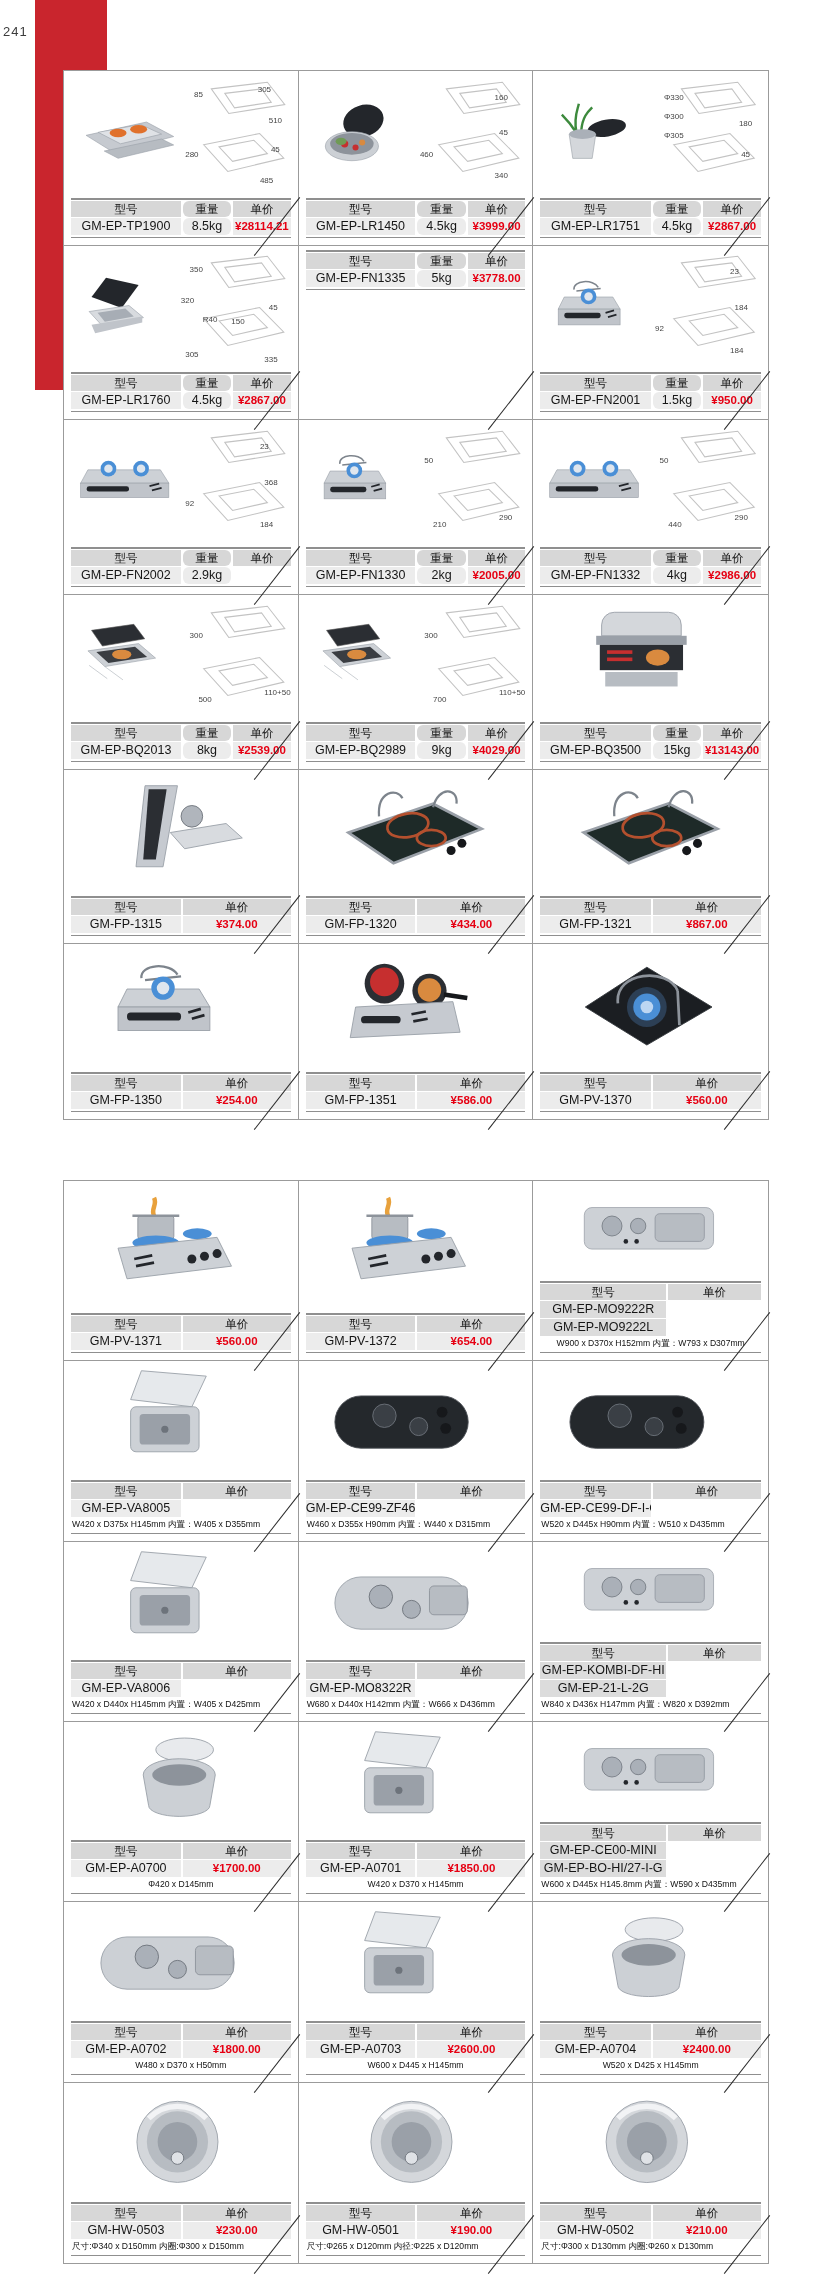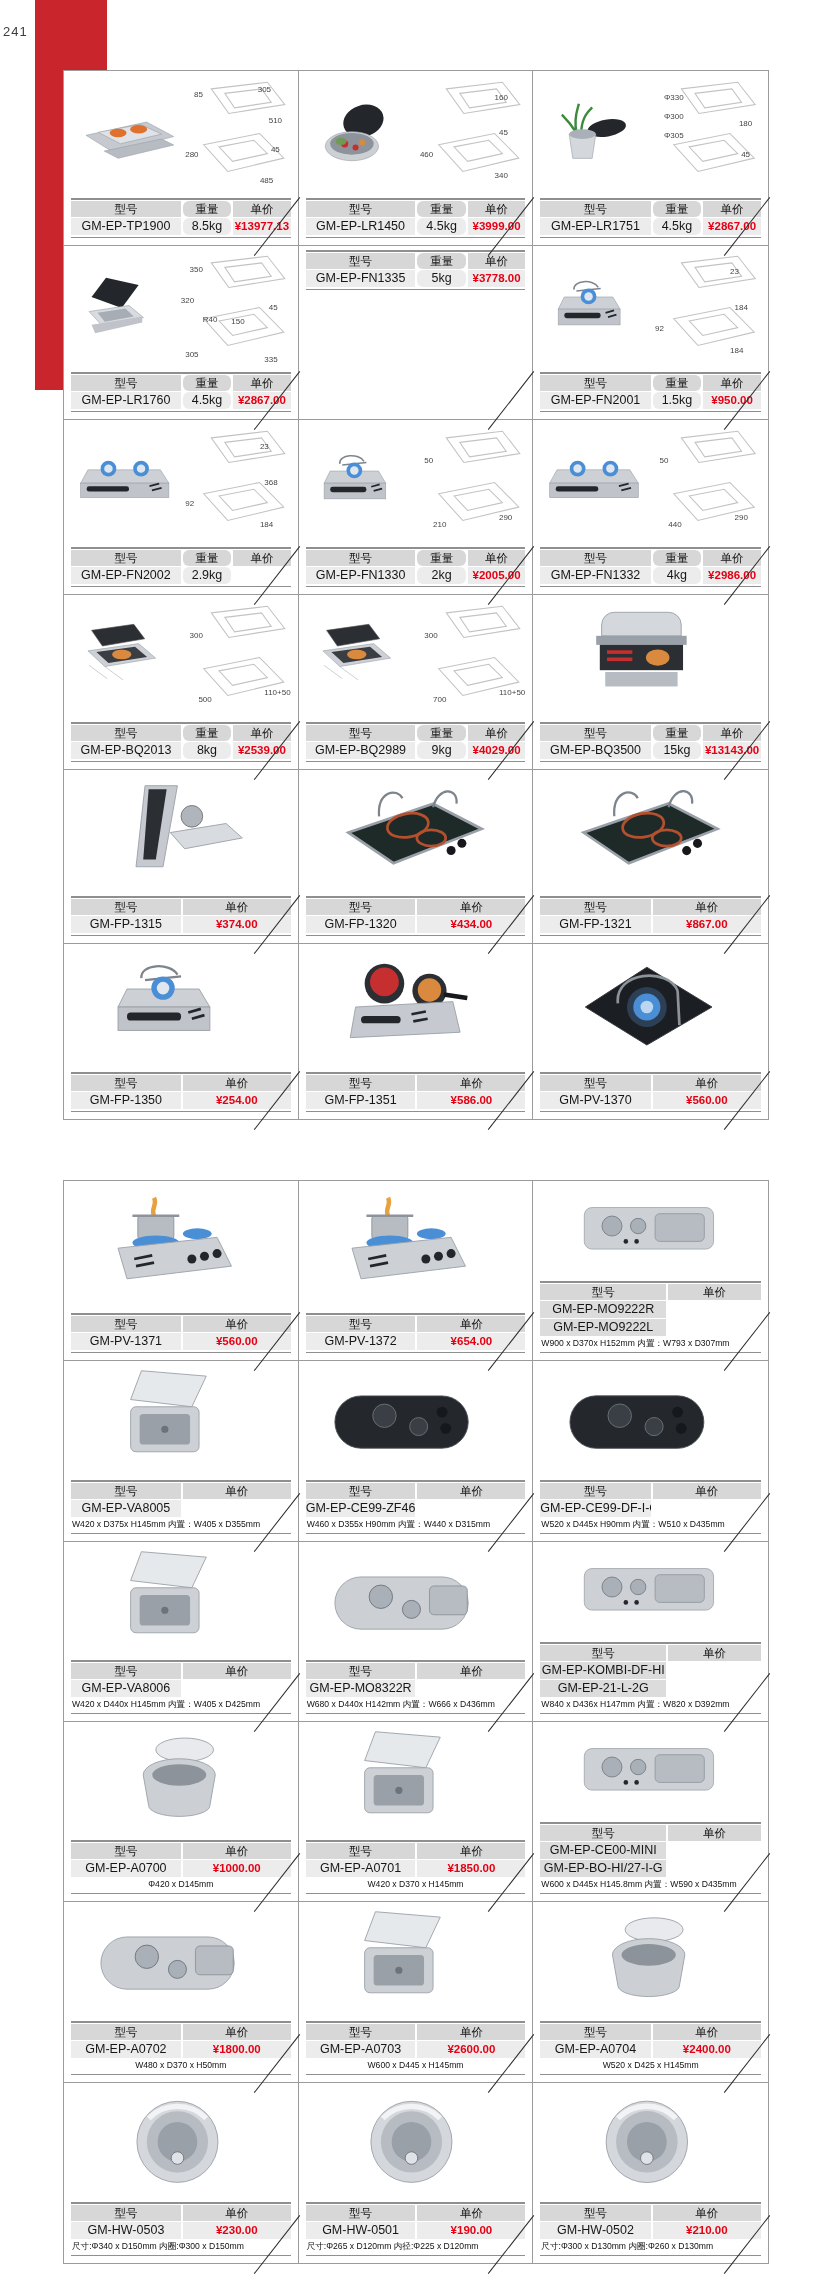--- a/index.html
+++ b/index.html
@@ -61,21 +61,21 @@
       </div>
       <div class="tbl">
         <div class="row">
           <div class="hcell m">型号</div>
           <div class="hcell w">重量</div>
           <div class="hcell p">单价</div>
         </div>
         <div class="row">
           <div class="dcell m">GM-EP-TP1900</div>
           <div class="dcell w">8.5kg</div>
-          <div class="dcell p price">¥13977.13</div>
+          <div class="dcell p price">¥28114.21</div>
         </div>
       </div>
       <div class="slash"></div>
     </div>
     <div class="cell">
       <div class="img">
         <svg class="photo half" viewBox="0 0 200 120" preserveAspectRatio="xMidYMid meet">
           <ellipse cx="95" cy="36" rx="34" ry="26" fill="#23262b" transform="rotate(-18 95 36)"></ellipse>
           <ellipse cx="76" cy="78" rx="44" ry="24" fill="#ccd0d5" stroke="#9aa0a8"></ellipse>
           <ellipse cx="76" cy="74" rx="36" ry="18" fill="#8d939b"></ellipse>
@@ -641,21 +641,21 @@
           <div class="hcell p3">单价</div>
         </div>
         <div class="row">
           <div class="dcell m3 gray2">GM-EP-MO9222R</div>
           <div class="dcell p3 blank"></div>
         </div>
         <div class="row">
           <div class="dcell m3 gray2">GM-EP-MO9222L</div>
           <div class="dcell p3 blank"></div>
         </div>
-        <div class="dims" style="text-align:left">W900 x D370x H152mm   内置：W793 x D307mm</div>
+        <div class="dims" style="text-align:center">W900 x D370x H152mm   内置：W793 x D307mm</div>
       </div>
       <div class="slash"></div>
     </div>
     <div class="cell">
       <div class="img">
         <svg class="photo" viewBox="0 0 200 120" preserveAspectRatio="xMidYMid meet">
           <polygon points="56,4 128,10 112,44 44,36" fill="#e6e9ec" stroke="#9aa0a8"></polygon>
           <rect x="44" y="44" width="76" height="50" rx="6" fill="#cdd1d6" stroke="#9aa0a8"></rect>
           <rect x="54" y="52" width="56" height="34" rx="4" fill="#9aa0a8"></rect>
           <circle cx="82" cy="69" r="4" fill="#6d737b"></circle>
@@ -800,21 +800,21 @@
           <ellipse cx="98" cy="52" rx="30" ry="12" fill="#8d939b"></ellipse>
         </svg>
       </div>
       <div class="tbl">
         <div class="row">
           <div class="hcell m2">型号</div>
           <div class="hcell p2">单价</div>
         </div>
         <div class="row">
           <div class="dcell m2">GM-EP-A0700</div>
-          <div class="dcell p2 price">¥1000.00</div>
+          <div class="dcell p2 price">¥1700.00</div>
         </div>
         <div class="dims" style="text-align:center">Φ420 x D145mm</div>
       </div>
       <div class="slash"></div>
     </div>
     <div class="cell">
       <div class="img">
         <svg class="photo" viewBox="0 0 200 120" preserveAspectRatio="xMidYMid meet">
           <polygon points="56,4 128,10 112,44 44,36" fill="#e6e9ec" stroke="#9aa0a8"></polygon>
           <rect x="44" y="44" width="76" height="50" rx="6" fill="#cdd1d6" stroke="#9aa0a8"></rect>

